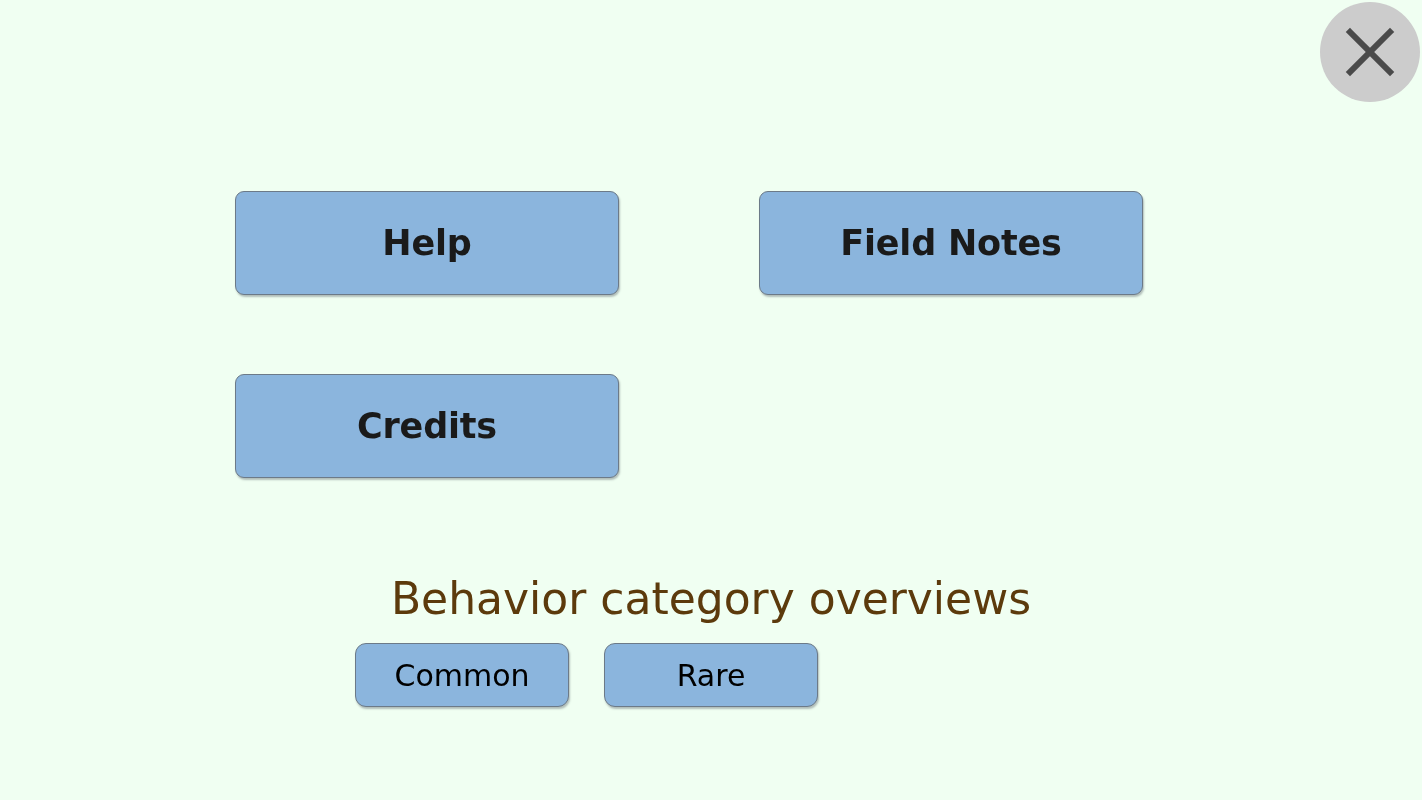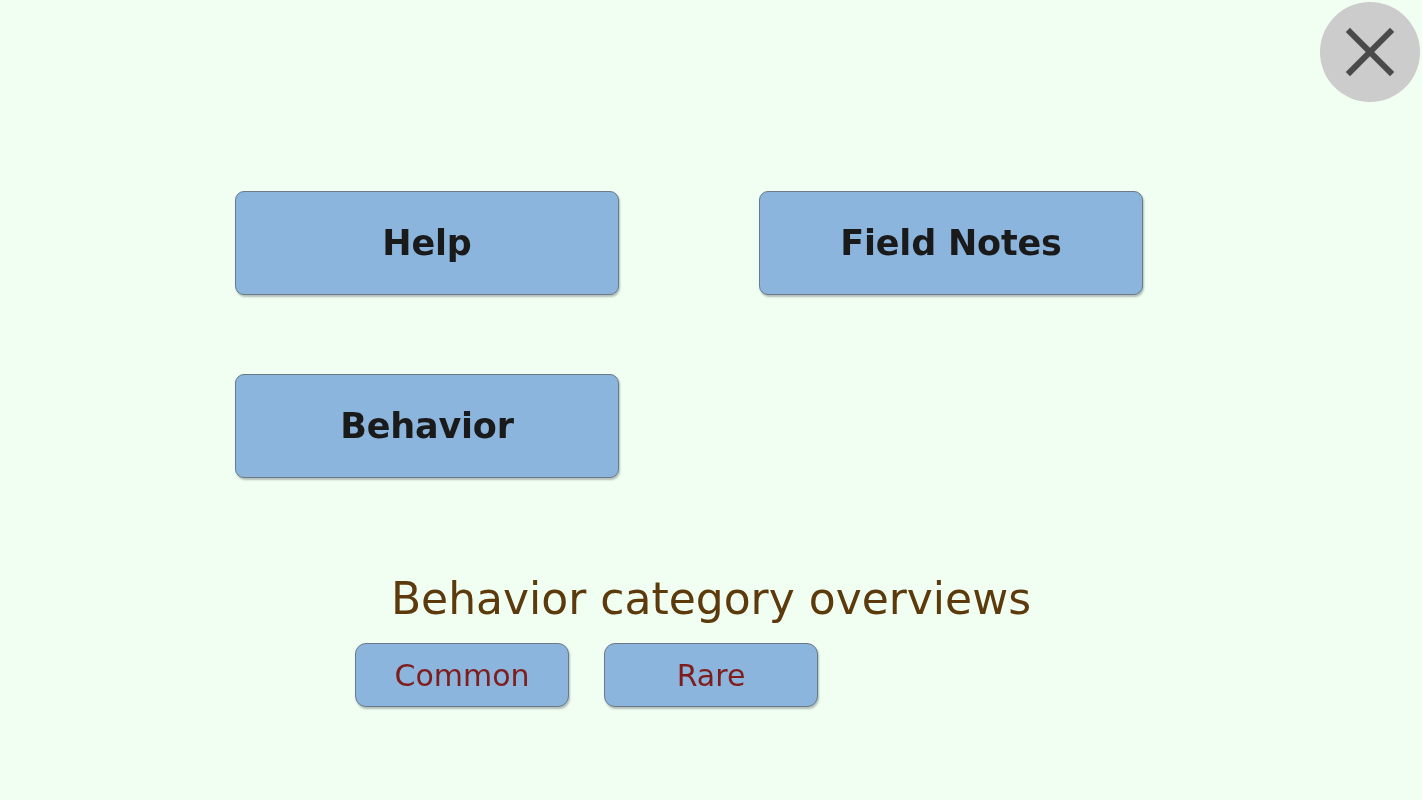--- a/index.html
+++ b/index.html
@@ -96,21 +96,21 @@
     display: flex;
     gap: 35px;
   }
   .cat-btn {
     width: 214px;
     height: 64px;
     background: #8bb5dd;
     border: 1px solid #6c7a88;
     border-radius: 11px;
     box-shadow: 1px 2px 2px rgba(60,70,80,0.35);
-    color: #7f1d1d;
+    color: #000000;
     font-family: "DejaVu Sans", sans-serif;
     font-size: 30px;
     font-weight: normal;
     display: flex;
     align-items: center;
     justify-content: center;
     cursor: pointer;
     box-sizing: border-box;
     padding: 0;
   }
@@ -126,21 +126,21 @@
         <line x1="7" y1="7" x2="47" y2="47" stroke="#4a4a4a" stroke-width="6" stroke-linecap="square"></line>
         <line x1="47" y1="7" x2="7" y2="47" stroke="#4a4a4a" stroke-width="6" stroke-linecap="square"></line>
       </svg>
     </span>
   </button>
 
   <button class="big-btn col-left row-1">Help</button>
 
   <button class="big-btn col-right row-1">Field Notes</button>
 
-  <button class="big-btn col-left row-2">Behavior</button>
+  <button class="big-btn col-left row-2">Credits</button>
 
 
   <h2 class="section-heading">Behavior category overviews</h2>
 
   <div class="cat-row">
     <button class="cat-btn">Common</button>
     <button class="cat-btn">Rare</button>
   </div>
 
 </div>

